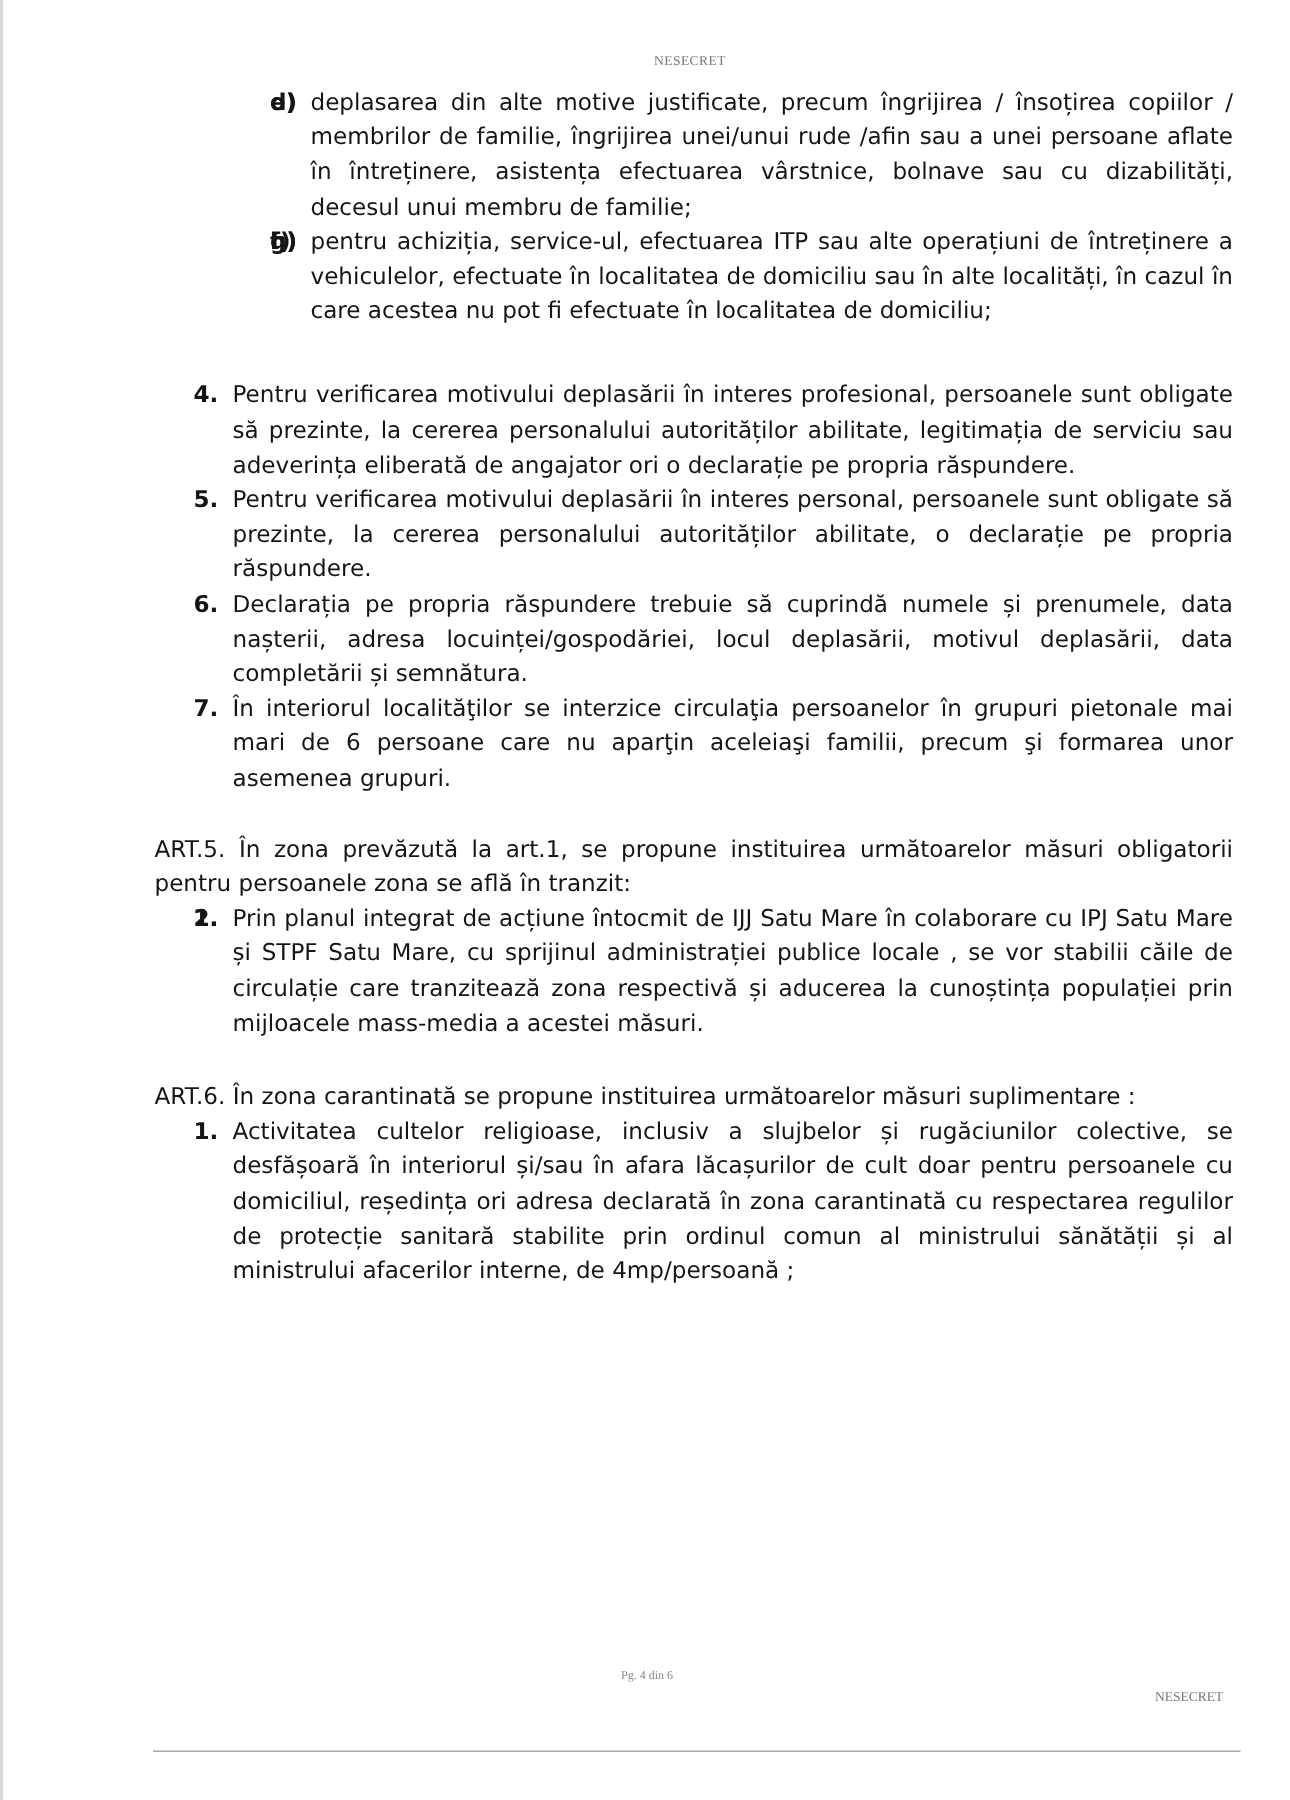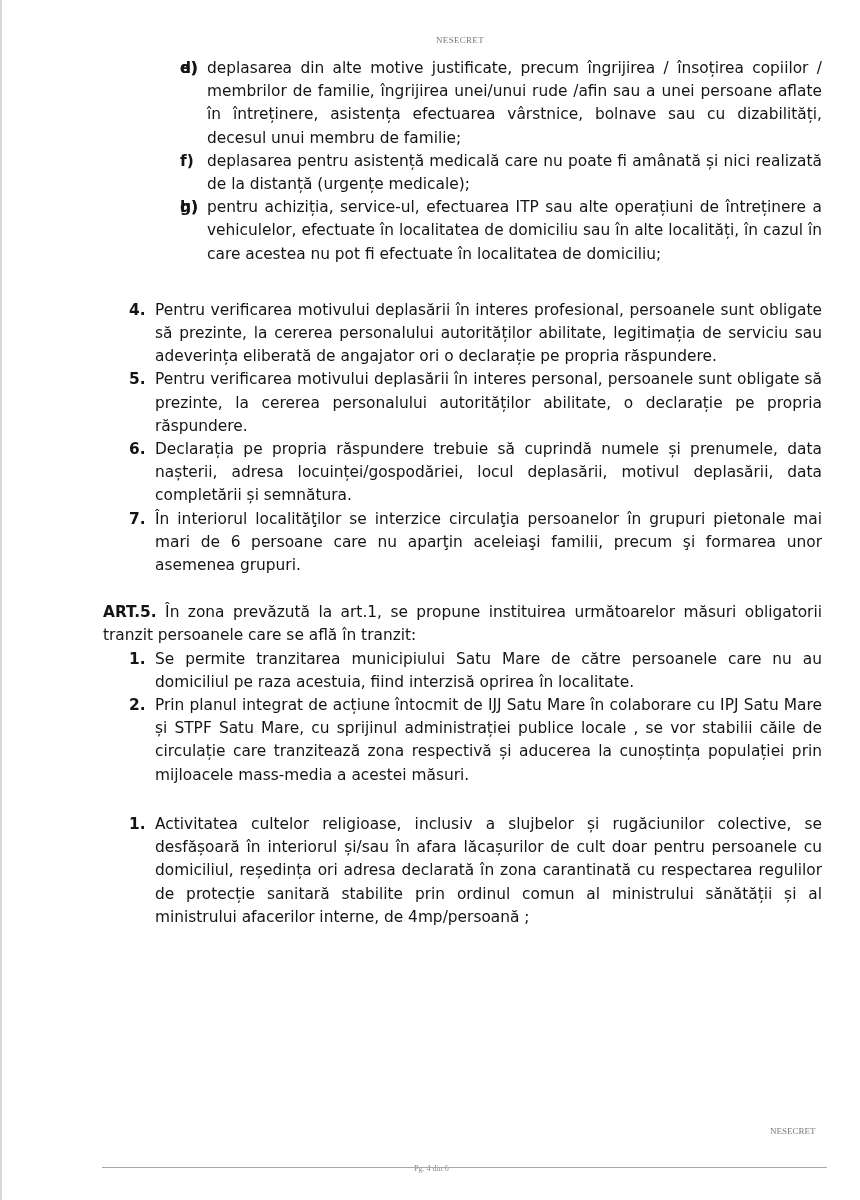--- a/index.html
+++ b/index.html
@@ -11,62 +11,63 @@
   .hdr { position: absolute; top: 35px; left: 0; width: 920px; text-align: center;
     font-family: "Liberation Serif", serif; font-size: 9px; color: #777; letter-spacing: 0.3px; }
   .content { position: absolute; left: 103px; top: 57px; width: 719px; font-size: 15.4px; line-height: 23.2px; }
   .content p { margin: 0; }
   .item { position: relative; text-align: justify; }
   .lt { padding-left: 104px; }
   .lt .lbl { position: absolute; left: 77px; font-weight: bold; }
   .nm { padding-left: 52px; }
   .nm .lbl { position: absolute; left: 26px; font-weight: bold; }
   .art { text-align: justify; }
-  .art b { font-weight: bold; }
+  .art b { font-weight: normal; }
   .gap1 { height: 33px; }
   .gap2 { height: 24px; }
   .gap3 { height: 26px; }
-  .ftr-page { position: absolute; top: 1164px; left: 414px; font-family: "Liberation Serif", serif; font-size: 8px; color: #888; }
+  .ftr-page { position: absolute; top: 1112px; left: 414px; font-family: "Liberation Serif", serif; font-size: 8px; color: #888; }
   .ftr-class { position: absolute; top: 1126px; left: 770px; font-family: "Liberation Serif", serif; font-size: 9px; color: #777; }
   .ftr-rule { position: absolute; top: 1167px; left: 102px; width: 725px; height: 1px; background: #a8a8a8; }
 </style>
 </head>
 <body>
 
 <div class="page-edge"></div>
 <div class="hdr">NESECRET</div>
 
 <div class="content">
   <div>
     <p class="item lt"><span class="lbl">d)</span></p>
     <p class="item lt"><span class="lbl">e)</span><span>deplasarea din alte motive justificate, precum îngrijirea / însoțirea copiilor / membrilor de familie, îngrijirea unei/unui rude /afin sau a unei persoane aflate în întreținere, asistența efectuarea vârstnice, bolnave sau cu dizabilități, decesul unui membru de familie;</span></p>
-    <p class="item lt"><span class="lbl">f)</span><span>deplasarea pentru asistență medicală care nu poate fi amânată și nici realizată de la distanță (urgențe medicale);</span></p>
+    <p class="item lt"><span class="lbl">f)</span></p>
     <p class="item lt"><span class="lbl">g)</span></p>
     <p class="item lt"><span class="lbl">h)</span><span>pentru achiziția, service-ul, efectuarea ITP sau alte operațiuni de întreținere a vehiculelor, efectuate în localitatea de domiciliu sau în alte localități, în cazul în care acestea nu pot fi efectuate în localitatea de domiciliu;</span></p>
   </div>
 
   <div class="gap1"></div>
 
   <div>
     <p class="item nm"><span class="lbl">4.</span><span>Pentru verificarea motivului deplasării în interes profesional, persoanele sunt obligate să prezinte, la cererea personalului autorităților abilitate, legitimația de serviciu sau adeverința eliberată de angajator ori o declarație pe propria răspundere.</span></p>
     <p class="item nm"><span class="lbl">5.</span><span>Pentru verificarea motivului deplasării în interes personal, persoanele sunt obligate să prezinte, la cererea personalului autorităților abilitate, o declarație pe propria răspundere.</span></p>
     <p class="item nm"><span class="lbl">6.</span><span>Declarația pe propria răspundere trebuie să cuprindă numele și prenumele, data nașterii, adresa locuinței/gospodăriei, locul deplasării, motivul deplasării, data completării și semnătura.</span></p>
     <p class="item nm"><span class="lbl">7.</span><span>În interiorul localităţilor se interzice circulaţia persoanelor în grupuri pietonale mai mari de 6 persoane care nu aparţin aceleiaşi familii, precum şi formarea unor asemenea grupuri.</span></p>
   </div>
 
   <div class="gap2"></div>
 
   <div>
-    <p class="art"><b>ART.5.</b> <span>În zona prevăzută la art.1, se propune instituirea următoarelor măsuri obligatorii tranzit persoanele care se află în tranzit:</span></p>
-    <p class="item nm"><span class="lbl">1.</span><span>Se permite tranzitarea municipiului Satu Mare de către persoanele care nu au domiciliul pe raza acestuia, fiind interzisă oprirea în localitate.</span></p>
+    <p class="art"><b>ART.5.</b> <span>În zona prevăzută la art.1, se propune instituirea următoarelor măsuri obligatorii pentru persoanele zona se află în tranzit:</span></p>
+    <p class="item nm"><span class="lbl">1.</span></p>
     <p class="item nm"><span class="lbl">2.</span><span>Prin planul integrat de acțiune întocmit de IJJ Satu Mare în colaborare cu IPJ Satu Mare și STPF Satu Mare, cu sprijinul administrației publice locale , se vor stabilii căile de circulație care tranzitează zona respectivă și aducerea la cunoștința populației prin mijloacele mass-media a acestei măsuri.</span></p>
   </div>
 
   <div class="gap3"></div>
 
   <div>
+    <p class="art"><b>ART.6.</b> <span>În zona carantinată se propune instituirea următoarelor măsuri suplimentare :</span></p>
     <p class="item nm"><span class="lbl">1.</span><span>Activitatea cultelor religioase, inclusiv a slujbelor și rugăciunilor colective, se desfășoară în interiorul și/sau în afara lăcașurilor de cult doar pentru persoanele cu domiciliul, reședința ori adresa declarată în zona carantinată cu respectarea regulilor de protecție sanitară stabilite prin ordinul comun al ministrului sănătății și al ministrului afacerilor interne, de 4mp/persoană ;</span></p>
   </div>
 </div>
 
 <div class="ftr-class">NESECRET</div>
 <div class="ftr-page">Pg. 4 din 6</div>
 <div class="ftr-rule"></div>
 
 </body></html>

